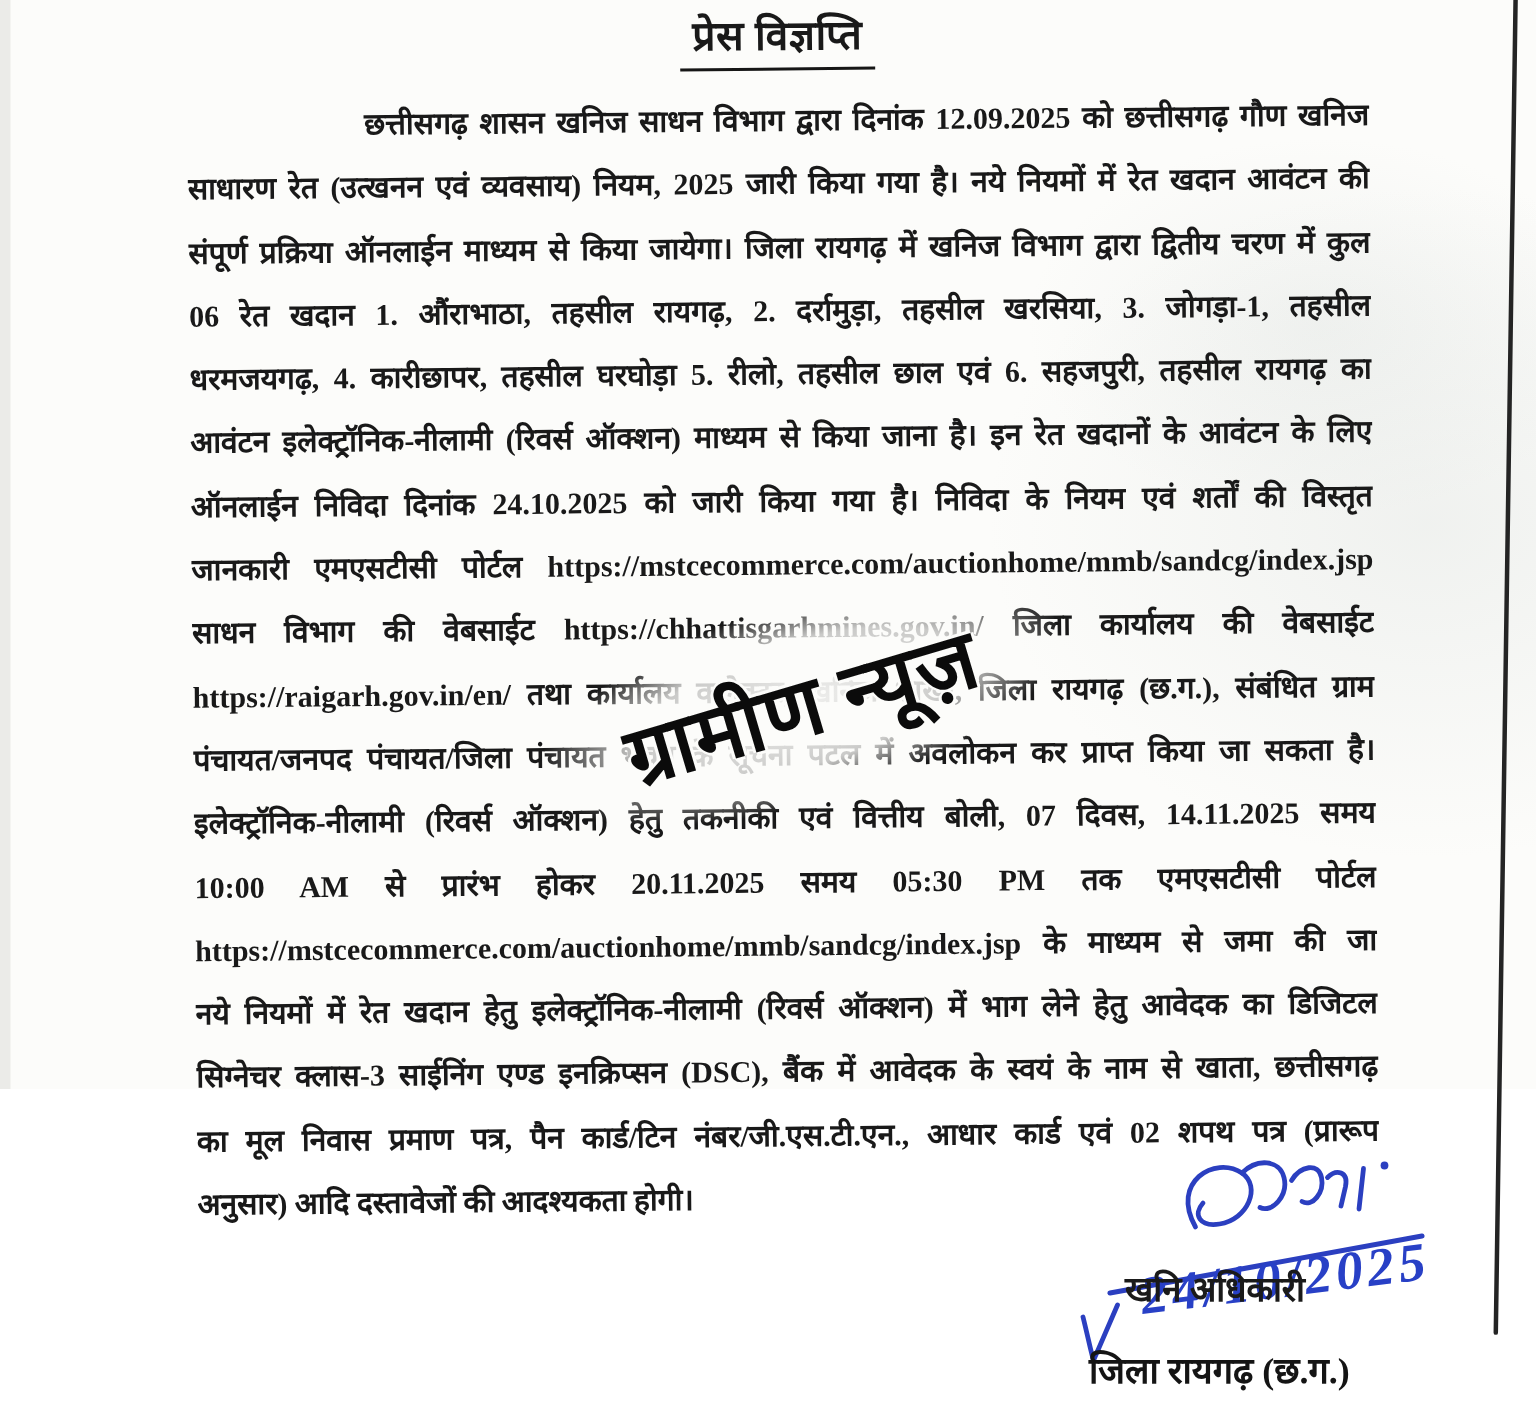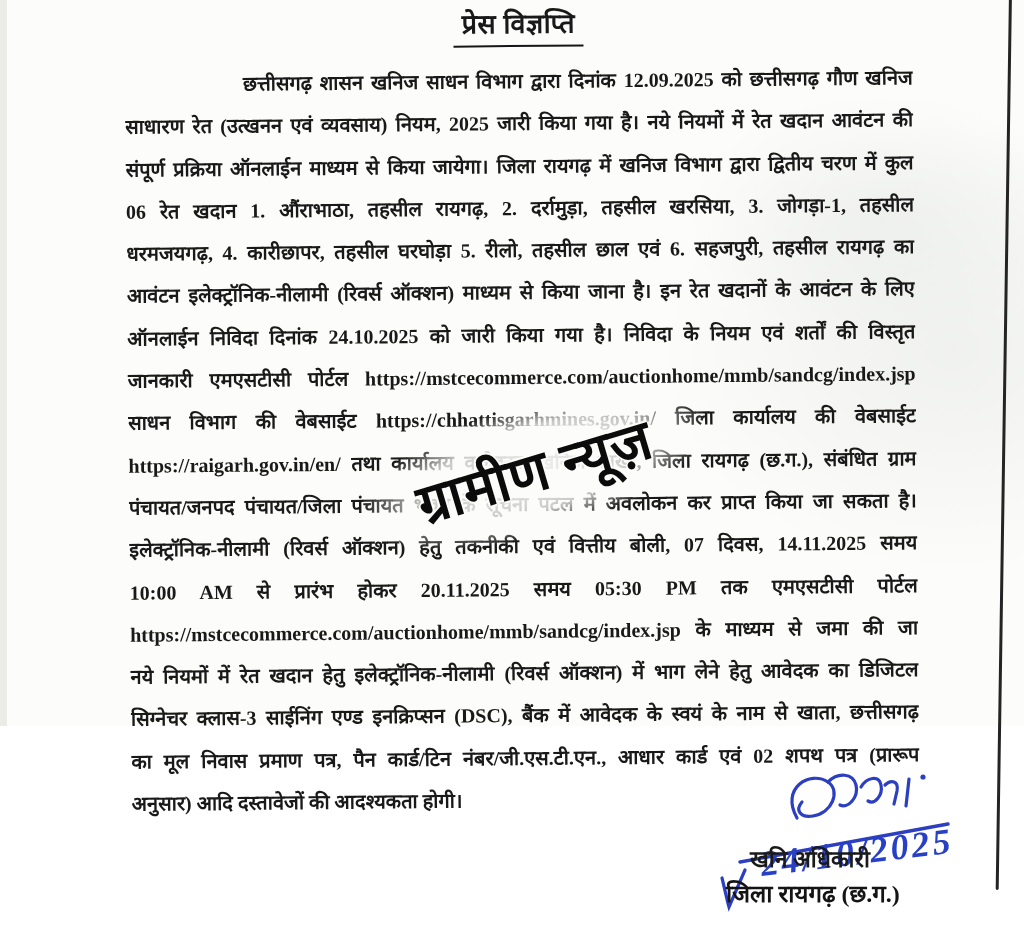--- a/index.html
+++ b/index.html
@@ -60,21 +60,21 @@
   .sig-svg { position: absolute; left: 712px; top: 766px; }
   .sig-date-text {
     fill: #2840c6; font-size: 36px; font-style: italic; letter-spacing: 3px;
     font-weight: 600;
   }
   .sig-role {
     position: absolute; left: 750px; top: 842px;
     font-size: 23px; font-weight: 700; color: #1a1a1a;
   }
   .sig-office {
-    position: absolute; left: 726px; top: 876px;
+    position: absolute; left: 726px; top: 896px;
     font-size: 24px; font-weight: 600; color: #141414;
   }
 </style>
 </head>
 <body>
 
 <div class="page">
 
   <div class="edge-left"></div>
 

